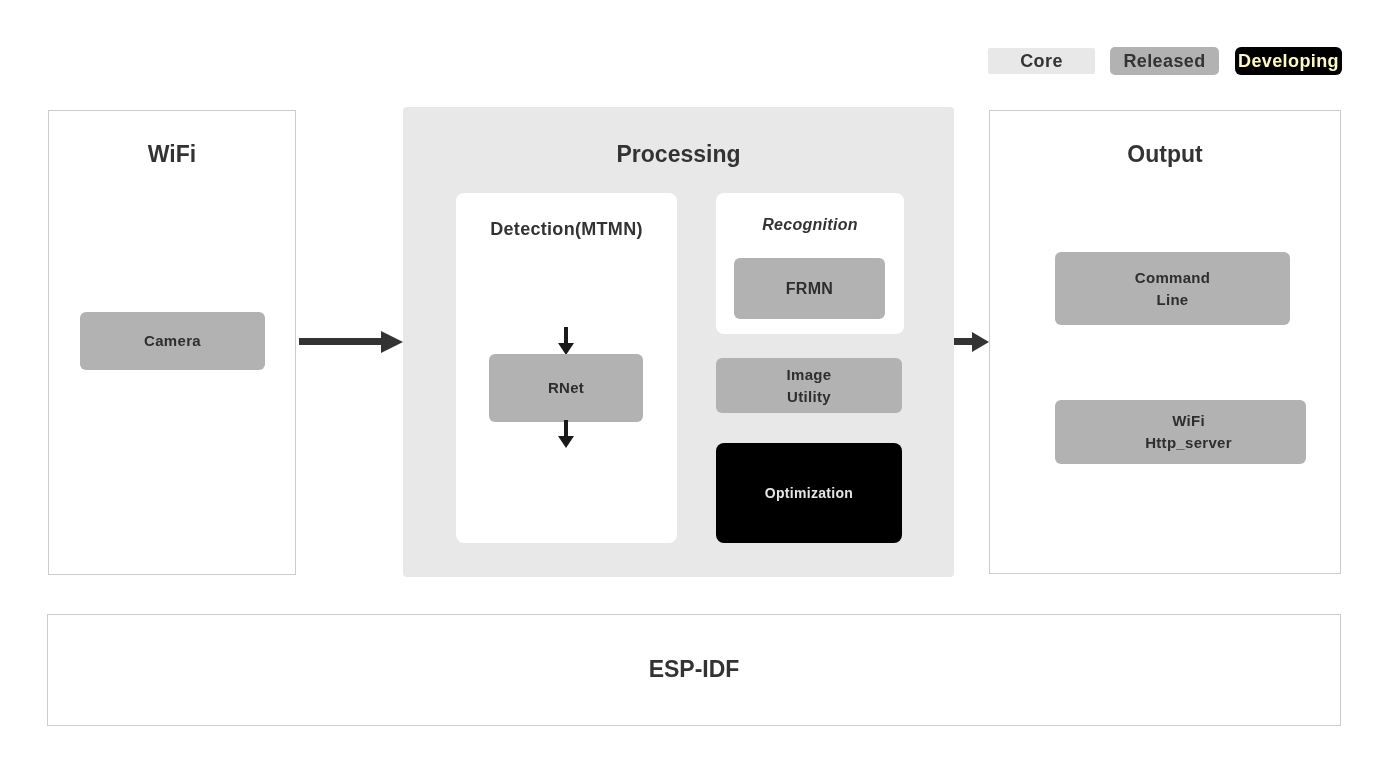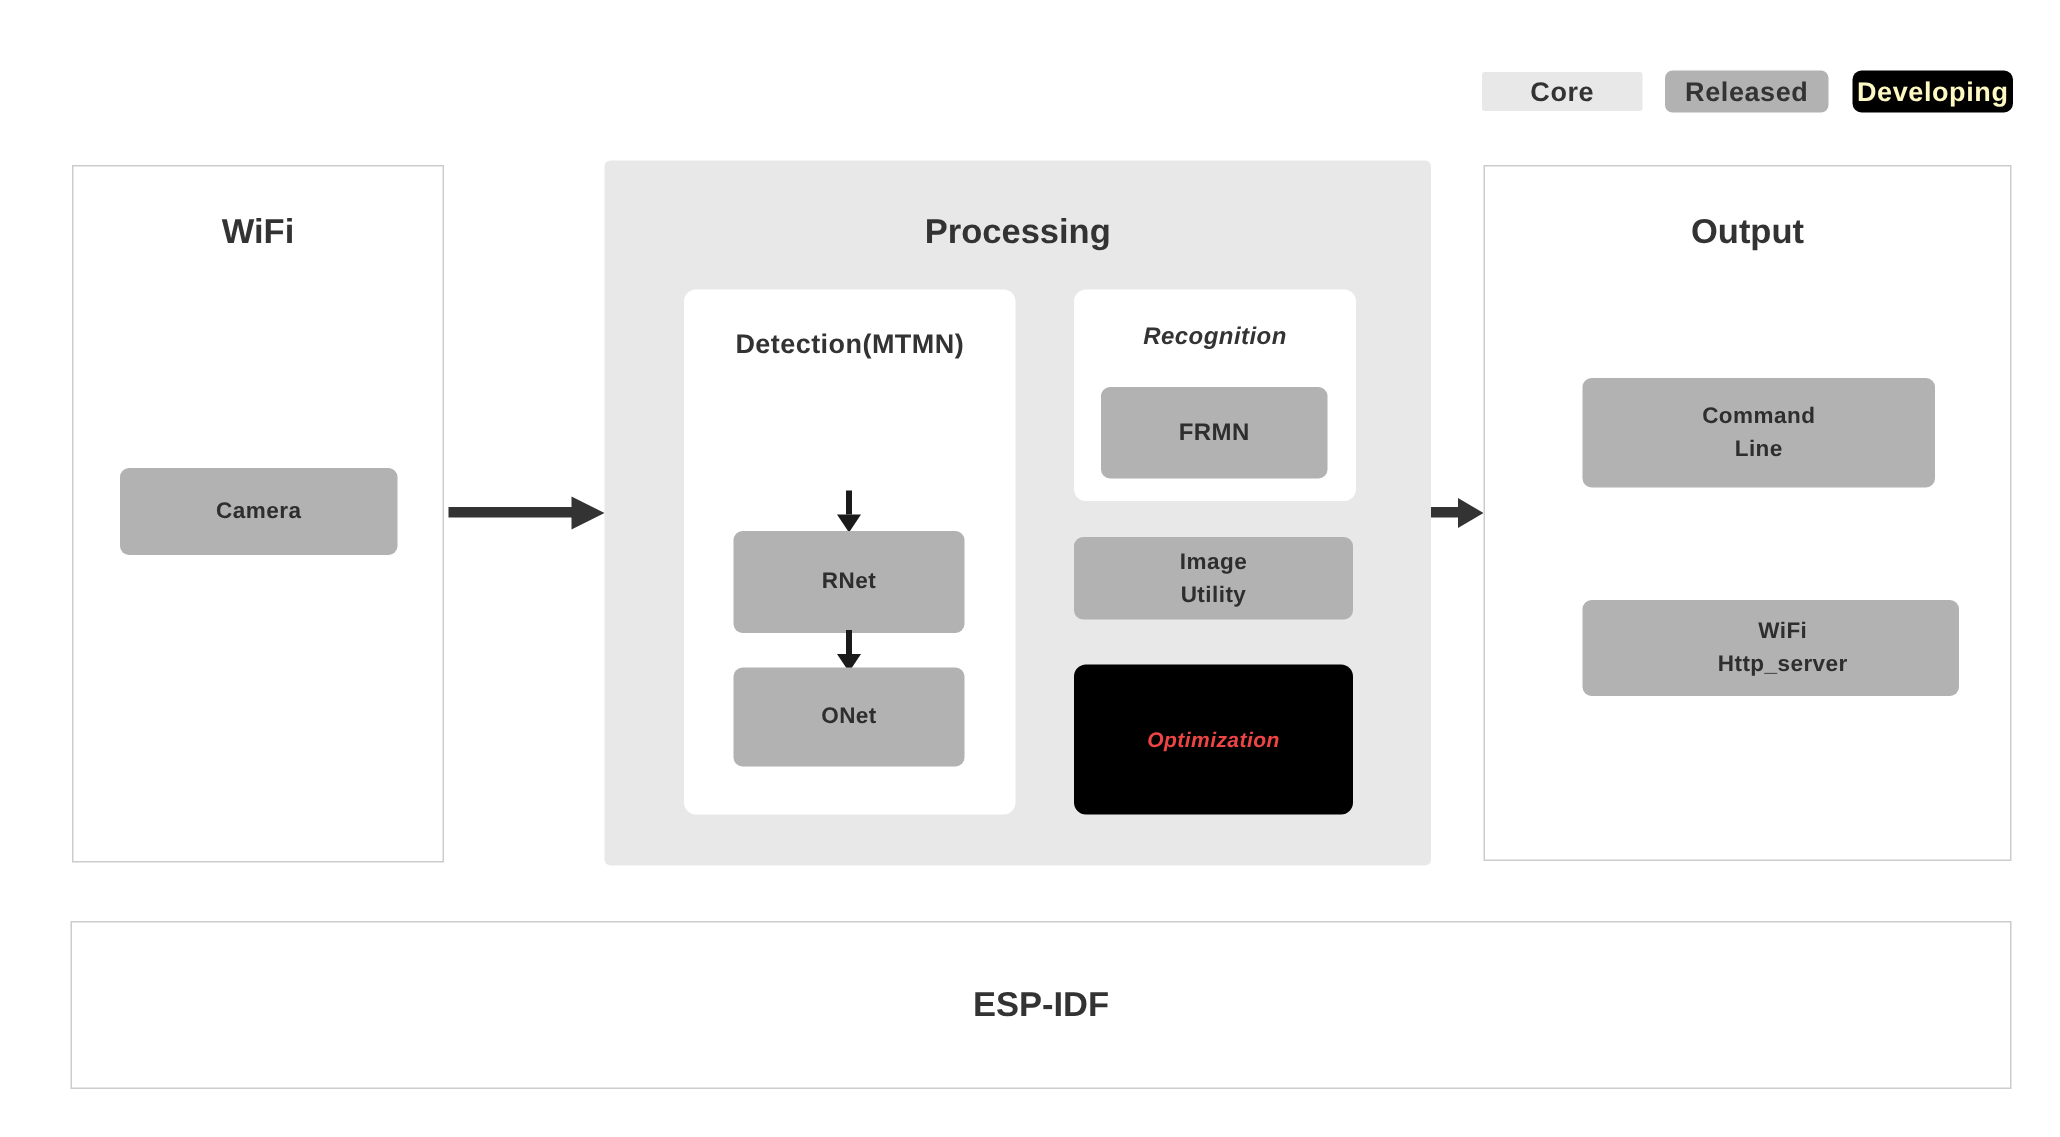--- a/index.html
+++ b/index.html
@@ -73,21 +73,21 @@
     align-items: center;
     justify-content: center;
     text-align: center;
     font-weight: bold;
     font-size: 15px;
     color: #2e2e2e;
     white-space: pre-line;
     line-height: 1.45;
     letter-spacing: 0.3px;
   }
-  .block.black { background: #000000; color: #ef4444; border-radius: 8px; font-style: italic; }
+  .block.black { background: #000000; color: #e5e5e5; border-radius: 8px; }
 
   
   .h-stem { position: absolute; background: #333333; }
   .h-head {
     position: absolute; width: 0; height: 0;
     border-top: 11px solid transparent;
     border-bottom: 11px solid transparent;
     border-left: 22px solid #333333;
   }
   .h-head.small {
@@ -128,21 +128,20 @@
   <div class="gray-panel" style="left:403px; top:107px; width:551px; height:470px;"></div>
   <div class="section-title" style="left:403px; top:141px; width:551px;">Processing</div>
 
   <div class="subpanel" style="left:456px; top:193px; width:221px; height:350px;"></div>
   <div class="panel-title" style="left:456px; top:219px; width:221px; font-size:18px;">Detection(MTMN)</div>
   <div class="v-stem" style="left:564px; top:327px; height:16px;"></div>
   <div class="v-head" style="left:558px; top:343px;"></div>
   <div class="block" style="left:489px; top:354px; width:154px; height:68px;">RNet</div>
   <div class="v-stem" style="left:564px; top:420px; height:16px;"></div>
   <div class="v-head" style="left:558px; top:436px;"></div>
-  <div class="block" style="left:489px; top:445px; width:154px; height:66px;">ONet</div>
 
   <div class="subpanel" style="left:716px; top:193px; width:188px; height:141px;"></div>
   <div class="panel-title" style="left:716px; top:216px; width:188px; font-size:16px;font-style:italic;">Recognition</div>
   <div class="block" style="left:734px; top:258px; width:151px; height:61px; font-size:16px;">FRMN</div>
 
   <div class="block" style="left:716px; top:358px; width:186px; height:55px;">Image
 Utility</div>
 
   <div class="block black" style="left:716px; top:443px; width:186px; height:100px; font-size:14px;">Optimization</div>
 

